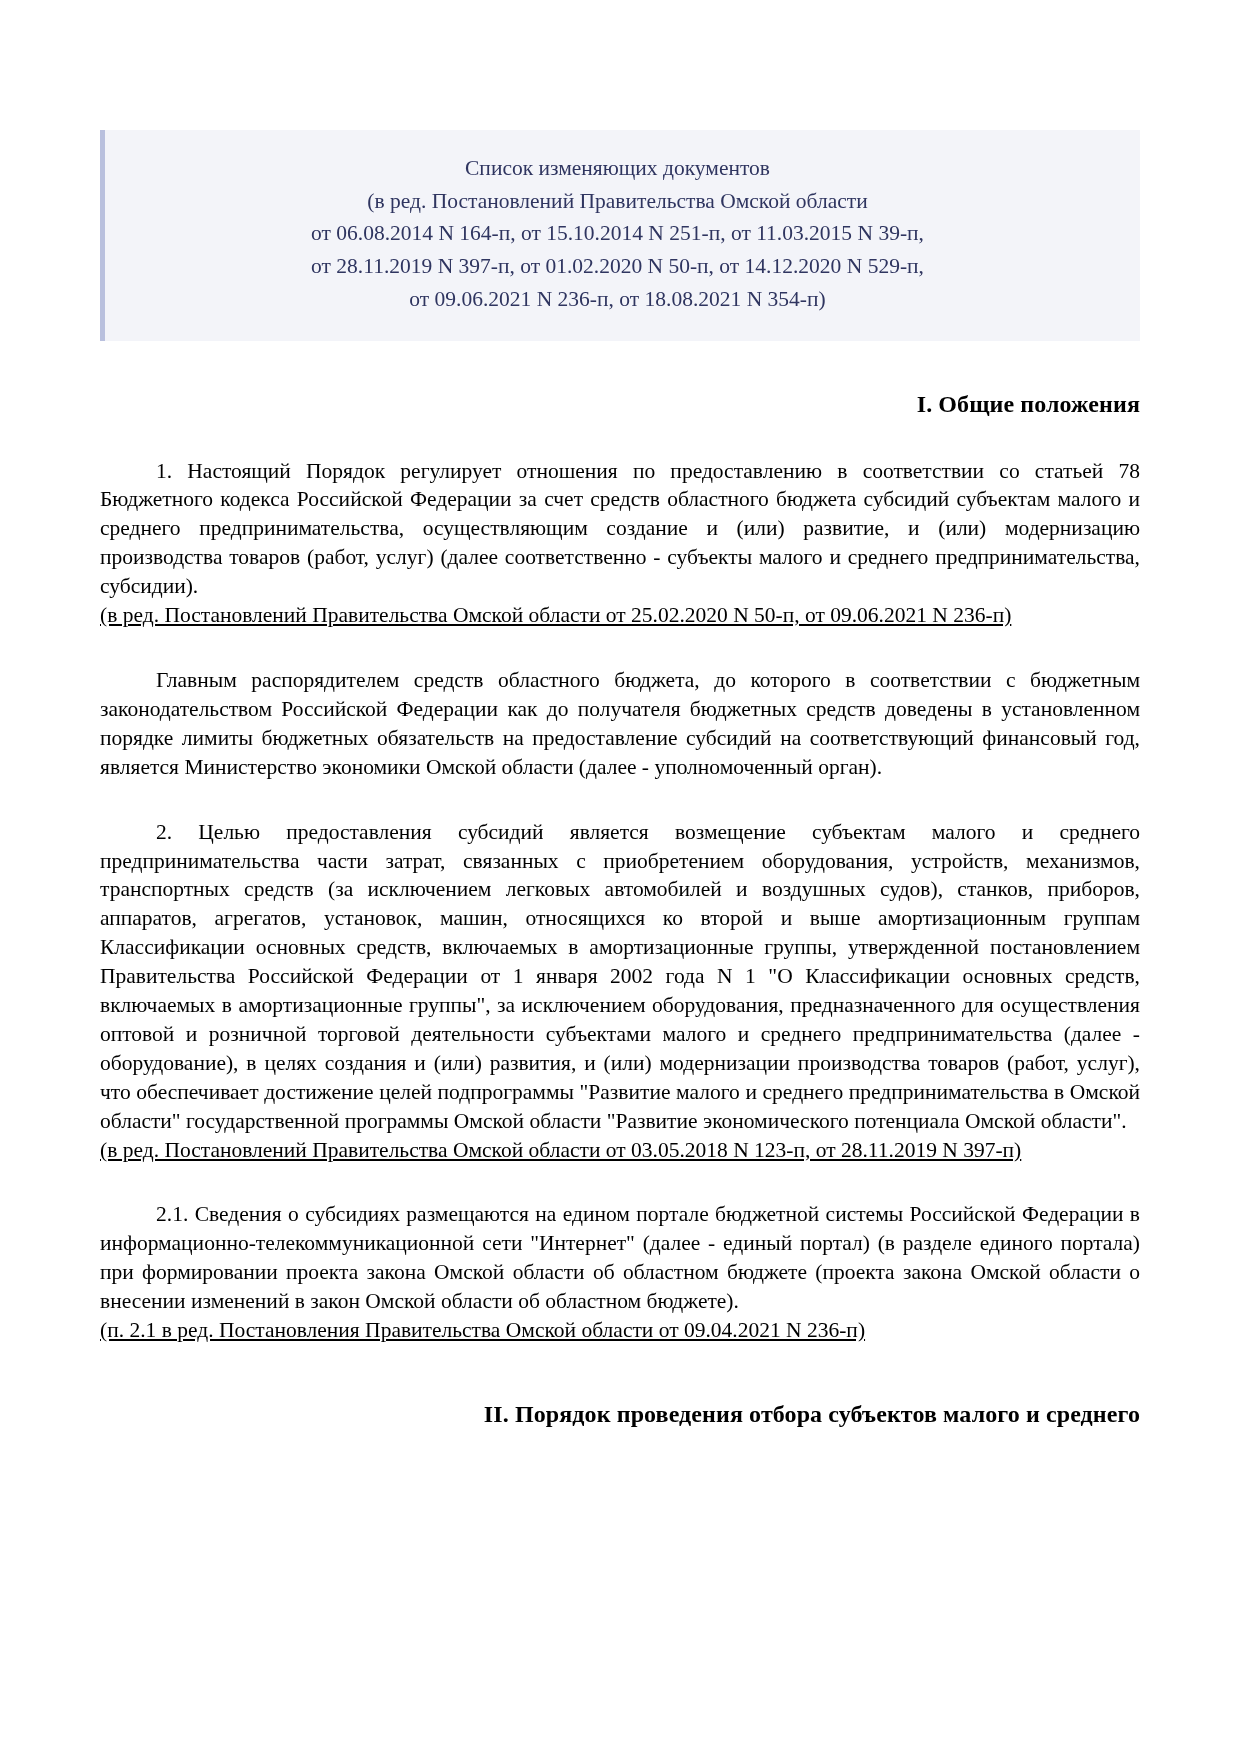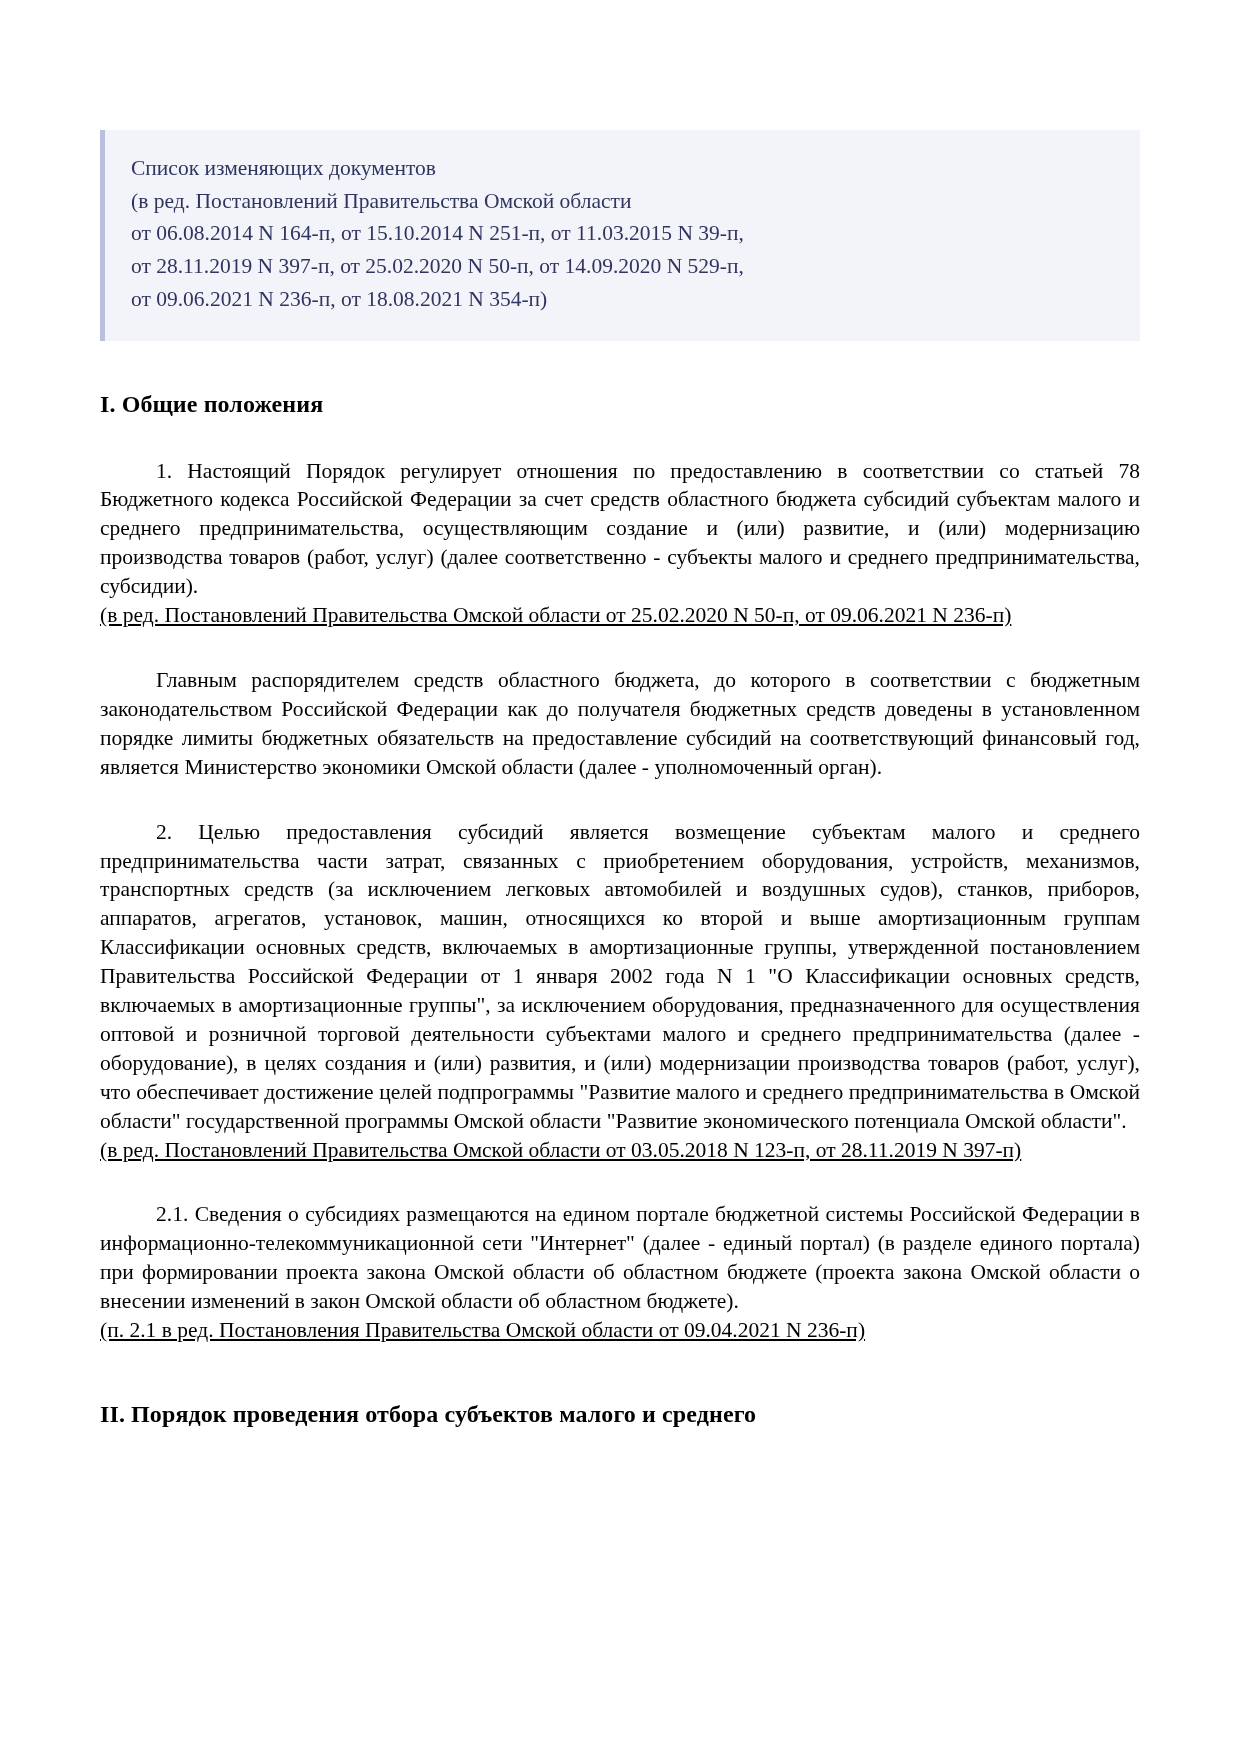--- a/index.html
+++ b/index.html
@@ -21,36 +21,37 @@
     min-height: 1754px;
     box-sizing: border-box;
     padding: 130px 100px 0 100px;
     background: #ffffff;
   }
 
   
   .doc-note {
     background: #f3f4f9;
     border-left: 5px solid #b9c0de;
-    padding: 22px 30px 26px 26px;
+    padding: 22px 30px 26px 20px;
+    text-align: center;
     color: #2f3560;
     font-size: 21.5px;
     line-height: 1.52;
     margin: 0 0 0 0;
   }
   .doc-note .nline {
     display: block;
     white-space: nowrap;
   }
 
   
   h1.section-heading {
     font-size: 24px;
     font-weight: bold;
-    text-align: left;
+    text-align: right;
     margin: 48px 0 0 0;
     padding: 0;
     line-height: 1.3;
     letter-spacing: 0.1px;
   }
   h1.section-heading.tail {
     margin-top: 54px;
   }
 
   
@@ -77,21 +78,21 @@
 </style>
 </head>
 <body>
 
 <div class="page">
 
   <div class="doc-note">
     <span class="nline">Список изменяющих документов</span>
     <span class="nline">(в ред. Постановлений Правительства Омской области</span>
     <span class="nline">от 06.08.2014 N 164-п, от 15.10.2014 N 251-п, от 11.03.2015 N 39-п,</span>
-    <span class="nline">от 28.11.2019 N 397-п, от 25.02.2020 N 50-п, от 14.09.2020 N 529-п,</span>
+    <span class="nline">от 28.11.2019 N 397-п, от 01.02.2020 N 50-п, от 14.12.2020 N 529-п,</span>
     <span class="nline">от 09.06.2021 N 236-п, от 18.08.2021 N 354-п)</span>
   </div>
 
   <h1 class="section-heading">I. Общие положения</h1>
 
   <p class="body-par">1. Настоящий Порядок регулирует отношения по предоставлению в соответствии со статьей 78 Бюджетного кодекса Российской Федерации за счет средств областного бюджета субсидий субъектам малого и среднего предпринимательства, осуществляющим создание и (или) развитие, и (или) модернизацию производства товаров (работ, услуг) (далее соответственно - субъекты малого и среднего предпринимательства, субсидии).</p>
   <p class="amend-ref">(в ред. Постановлений Правительства Омской области от 25.02.2020 N 50-п, от 09.06.2021 N 236-п)</p>
 
   <p class="body-par">Главным распорядителем средств областного бюджета, до которого в соответствии с бюджетным законодательством Российской Федерации как до получателя бюджетных средств доведены в установленном порядке лимиты бюджетных обязательств на предоставление субсидий на соответствующий финансовый год, является Министерство экономики Омской области (далее - уполномоченный орган).</p>
 

